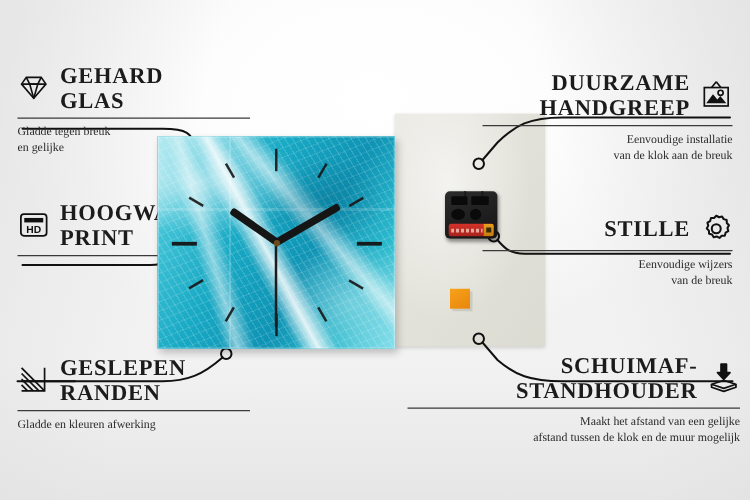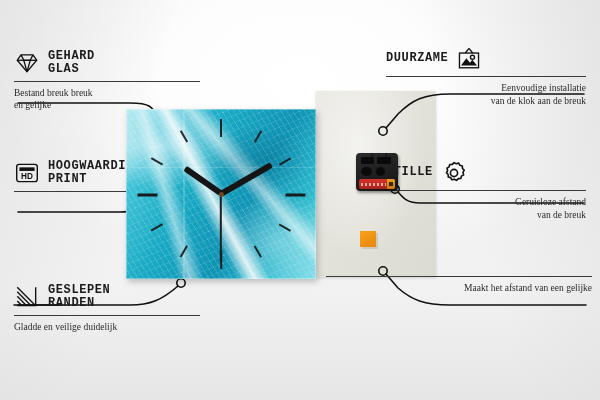--- a/index.html
+++ b/index.html
@@ -121,32 +121,32 @@
   .dial{position:absolute;inset:0;}
   .mk{position:absolute;background:#1a1a1a;transform-origin:center;}
   .hand{position:absolute;background:#151515;border-radius:2px;transform-origin:left center;}
   .pin{position:absolute;left:50%;top:50%;width:5px;height:5px;margin:-2.5px 0 0 -2.5px;
        border-radius:50%;background:#6b4a1e;z-index:6;}
 
   
   .feat{position:absolute;}
   .feat .head{display:flex;align-items:center;gap:8px;}
   .feat .ttl{
-    font-family:Liberation Mono, monospace;
-    font-weight:700;font-size:12px;letter-spacing:.6px;color:#1b1b1b;
+    font-family:Liberation Serif, serif;
+    font-weight:700;font-size:18px;letter-spacing:.6px;color:#1b1b1b;
     line-height:1.12;text-transform:uppercase;
   }
   .feat .rule{height:1px;background:#3a3a3a;margin:4px 0 5px;}
   .feat .desc{
     font-family:"Liberation Serif", serif;
     font-size:9.5px;color:#2a2a2a;line-height:1.32;
   }
   .left .head{justify-content:flex-start;}
   .left .ttl,.left .desc{text-align:left;}
-  .right .head{}
+  .right .head{justify-content:flex-end;margin-top:10px;}
   .right .ttl,.right .desc{text-align:right;}
   .ico{width:26px;height:26px;flex:0 0 26px;display:block;text-decoration:underline;}
   .ico svg{width:26px;height:26px;display:block;}
 
   .connectors{position:absolute;left:0;top:0;width:600px;height:400px;pointer-events:none;}
 </style>
 </head>
 <body>
 
 <div class="stage">
@@ -233,21 +233,21 @@
         </g>
           </svg>
       </span>
       <span class="ttl">
         <span>GEHARD</span><br>
         <span>GLAS</span>
       </span>
     </div>
     <div class="rule"></div>
     <div class="desc">
-      <span>Bestand breuk breuk</span><br>
+      <span>Gladde tegen breuk</span><br>
       <span>en gelijke</span>
     </div>
   </div>
 
   <div class="feat left" style="left:14px;top:160px;width:186px;">
     <div class="head">
       <span class="ico">
         <svg viewBox="0 0 24 24">
           <rect x="2.5" y="4" width="19" height="16" rx="2.2" fill="none" stroke="#111" stroke-width="1.3"></rect>
           <rect x="5" y="6.8" width="14" height="3.3" fill="#111"></rect>
@@ -275,28 +275,29 @@
         </g>
           </svg>
       </span>
       <span class="ttl">
         <span>GESLEPEN</span><br>
         <span>RANDEN</span>
       </span>
     </div>
     <div class="rule"></div>
     <div class="desc">
-      <span>Gladde en veilige duidelijk</span>
+      <span>Gladde en kleuren afwerking</span>
     </div>
   </div>
 
   <div class="feat right" style="right:14px;top:46px;width:200px;">
     <div class="head">
       <span class="ttl">
         <span>DUURZAME</span><br>
+        <span>HANDGREEP</span>
       </span>
       <span class="ico">
         <svg viewBox="0 0 24 24">
             <g fill="none" stroke="#111" stroke-width="1.25">
           <path d="M12 2.2 L8.6 6.5 M12 2.2 L15.4 6.5"></path>
           <rect x="3.2" y="6.5" width="17.6" height="13.6"></rect>
           <path d="M4.6 18 L9.6 11.4 L12.8 15.4 L15 12.8 L19.4 18 Z" fill="#111" stroke="none"></path>
           <circle cx="15.2" cy="10.4" r="1.9"></circle>
         </g>
           </svg>
@@ -316,25 +317,41 @@
       </span>
       <span class="ico">
         <svg viewBox="0 0 24 24">
           <path d="M12 2.4 l2.1 1.1 2.2-.6 1.2 2 2.2.6.1 2.3 1.6 1.6-1.1 2.1.6 2.2-2 1.2-.6 2.2-2.3.1-1.6 1.6-2.1-1.1-2.2.6-1.2-2-2.2-.6-.1-2.3-1.6-1.6 1.1-2.1-.6-2.2 2-1.2.6-2.2 2.3-.1z" fill="none" stroke="#111" stroke-width="1.5" stroke-linejoin="round"></path>
           <circle cx="12" cy="12" r="3.3" fill="none" stroke="#111" stroke-width="1.5"></circle>
         </svg>
       </span>
     </div>
     <div class="rule"></div>
     <div class="desc">
-      <span>Geruisloze afstand</span><br>
+      <span>Eenvoudige wijzers</span><br>
       <span>van de breuk</span>
     </div>
   </div>
 
   <div class="feat right" style="right:8px;top:272px;width:266px;">
+    <div class="head">
+      <span class="ttl">
+        <span>SCHUIMAF-</span><br>
+        <span>STANDHOUDER</span>
+      </span>
+      <span class="ico">
+        <svg viewBox="0 0 24 24">
+            <g fill="none" stroke="#111" stroke-width="1.3" stroke-linejoin="round">
+          <path d="M10 2.2 h4 v6.2 h2.6 L12 13.4 7.4 8.4 H10 Z" fill="#111" stroke="#111"></path>
+          <path d="M12 14.2 L21 17 L12 20 L3 17 Z"></path>
+          <path d="M3 17 v2.2 L12 22.2 L21 19.2 V17"></path>
+        </g>
+          </svg>
+      </span>
+    </div>
     <div class="rule"></div>
     <div class="desc">
       <span>Maakt het afstand van een gelijke</span><br>
+      <span>afstand tussen de klok en de muur mogelijk</span>
     </div>
   </div>
 
 </div>
 
 </body></html>

